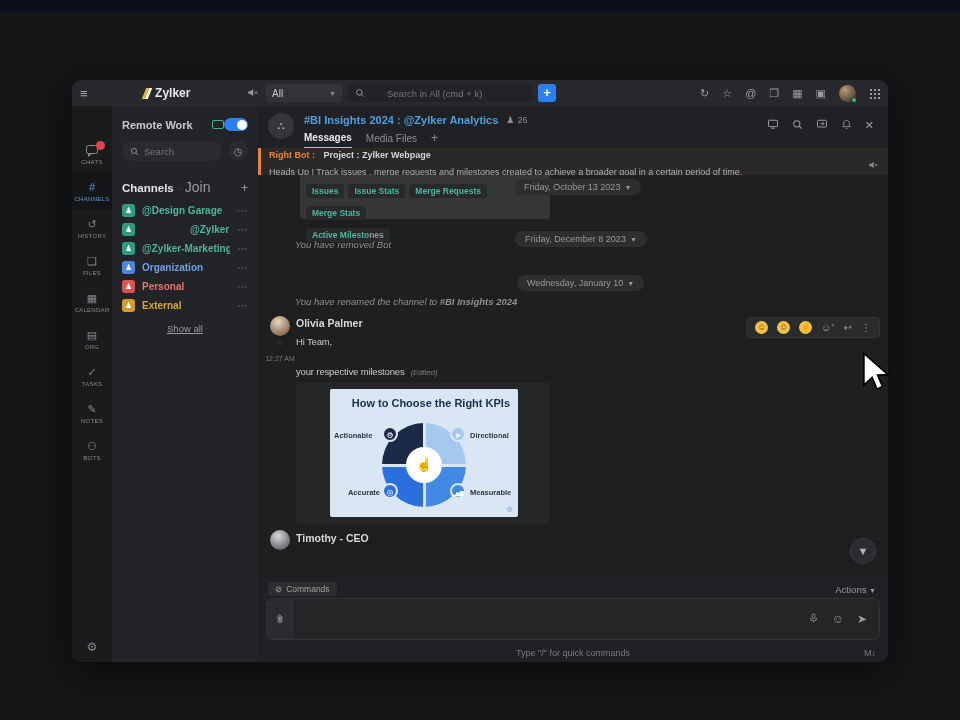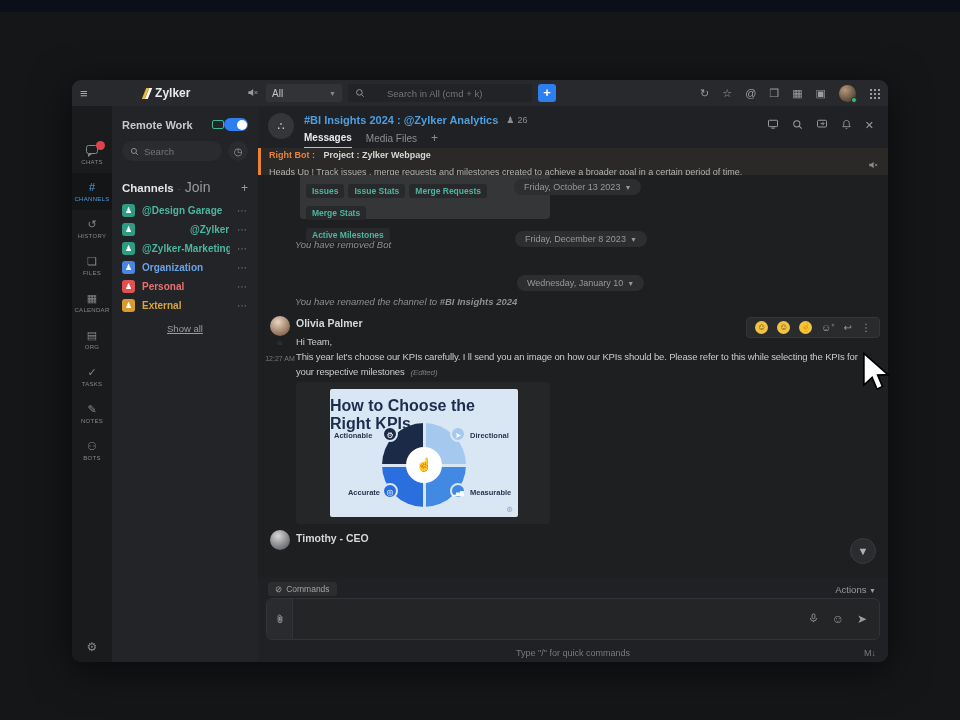--- a/index.html
+++ b/index.html
@@ -113,21 +113,21 @@
   .msg-text { position:absolute; font-size:9.5px; color:#c9cacc; white-space:nowrap; letter-spacing:-0.15px; }
   .edited { font-size:8px; color:#7a7b7d; font-style:italic; margin-left:6px; }
   .hover-toolbar { position:absolute; right:8px; top:142px; background:#2a2b2d; border:1px solid #353639; border-radius:4px;
                    padding:3px 8px; display:flex; align-items:center; gap:9px; }
   .emoji-c { width:13px; height:13px; border-radius:50%; background:#f2c245; color:#6a4a10; font-size:9px; line-height:13px;
              text-align:center; display:inline-block; cursor:pointer; }
   .tool-g { color:#9b9c9e; font-size:10px; cursor:pointer; line-height:1; }
 
   .kpi-wrap { position:absolute; left:38px; top:207px; width:254px; height:142px; background:#252628; border-radius:4px; }
   .kpi-img { position:absolute; left:34px; top:7px; width:188px; height:128px; background:#d9e6f3; border-radius:2px; overflow:hidden; cursor:pointer; }
-  .kpi-title { position:absolute; top:8px; left:0; right:8px; text-align:left; font-size:16px; font-weight:bold; color:#1d2d4e; }
+  .kpi-title { position:absolute; top:8px; left:0; right:8px; text-align:right; font-size:11px; font-weight:bold; color:#1d2d4e; }
   .donut { position:absolute; left:52px; top:34px; width:84px; height:84px; border-radius:50%;
            background:conic-gradient(#a4c8ee 0deg 90deg, #4189e2 90deg 180deg, #2a6fdd 180deg 270deg, #1b2b47 270deg 360deg); }
   .donut .gap-h { position:absolute; left:0; right:0; top:50%; height:3px; margin-top:-1.5px; background:#d9e6f3; }
   .donut .gap-v { position:absolute; top:0; bottom:0; left:50%; width:3px; margin-left:-1.5px; background:#d9e6f3; }
   .donut .hole { position:absolute; left:50%; top:50%; width:36px; height:36px; margin:-18px 0 0 -18px; border-radius:50%;
                  background:#fff; color:#9db8d8; font-size:13px; text-align:center; line-height:36px; }
   .kbadge { position:absolute; width:16px; height:16px; border-radius:50%; color:#fff; font-size:8px; text-align:center;
             line-height:16px; border:2px solid #d9e6f3; }
   .klabel { position:absolute; font-size:7.5px; font-weight:bold; color:#2a3550; }
   .kpi-logo { position:absolute; right:5px; bottom:3px; font-size:8px; color:#7fa8d8; }
@@ -399,21 +399,20 @@
           </div>
           <div class="hover-toolbar">
             <span class="emoji-c">☺</span>
             <span class="emoji-c">☺</span>
             <span class="emoji-c">☝</span>
             <span class="tool-g">☺⁺</span>
             <span class="tool-g">↩</span>
             <span class="tool-g">⋮</span>
           </div>
           <div class="msg-text" style="left:38px; top:161px;">Hi Team,</div>
-          <div class="msg-text" style="left:38px; top:176px;">This year let's choose our KPIs carefully. I ll send you an image on how our KPIs should be. Please refer to this while selecting the KPIs for</div>
           <div class="msg-text" style="left:38px; top:191px;">
             <span>your respective milestones</span><span class="edited">(Edited)</span>
           </div>
 
           <div class="kpi-wrap">
             <div class="kpi-img">
               <div class="kpi-title">How to Choose the Right KPIs</div>
               <div class="donut">
                 <span class="gap-h"></span>
                   <span class="gap-v"></span>

